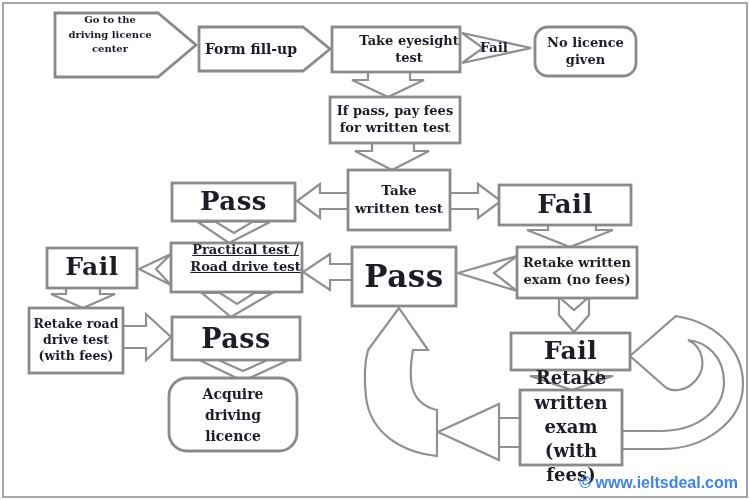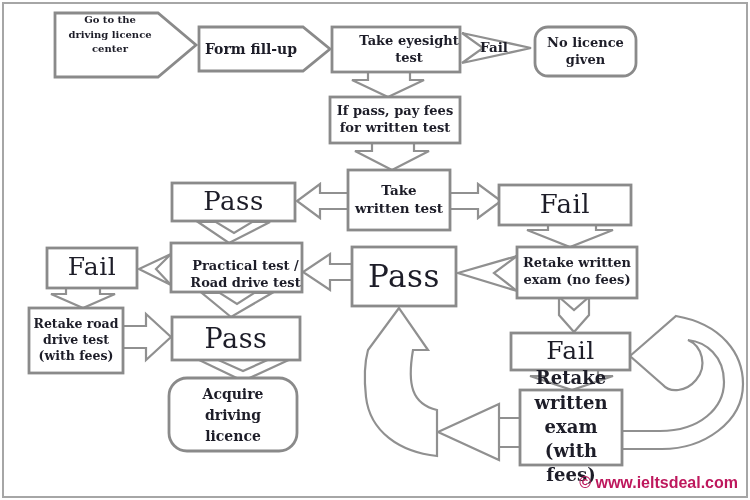--- a/index.html
+++ b/index.html
@@ -2,25 +2,25 @@
 <html><head>
 <meta charset="utf-8">
 <style>
   html,body{margin:0;padding:0;background:#fff;}
   #page{position:relative;width:750px;height:500px;background:#ffffff;overflow:hidden;
         font-family:"DejaVu Serif","Liberation Serif",serif;}
   #frame{position:absolute;inset:2px;border:2px solid #a6a6a6;pointer-events:none;z-index:4;}
   svg.layer{position:absolute;left:0;top:0;z-index:1;}
   .lbl{position:absolute;z-index:3;display:flex;align-items:center;justify-content:center;
        text-align:center;white-space:pre-line;font-weight:700;color:#1d1d28;line-height:1.3;}
-  .pf{font-weight:400;letter-spacing:.5px;}
+  .pf{font-weight:700;letter-spacing:.5px;}
   #credit{position:absolute;z-index:3;left:552px;top:471px;width:190px;height:24px;
           display:flex;align-items:center;justify-content:flex-end;padding-right:4px;
           font-family:"Liberation Sans","DejaVu Sans",sans-serif;font-weight:700;
-          font-size:16px;color:#be185d;box-sizing:border-box;}
+          font-size:16px;color:#3b82f6;box-sizing:border-box;}
   .shape{fill:#ffffff;stroke:#8a8a8a;stroke-width:2.8;}
   .arrow{fill:#ffffff;stroke:#909090;stroke-width:2.2;stroke-linejoin:miter;}
   .aline{fill:none;stroke:#909090;stroke-width:2.2;}
 </style>
 </head>
 <body>
 
 <div id="page">
   <div id="frame"></div>
 
@@ -78,21 +78,21 @@
 test</div>
   <div class="lbl" style="left:468px;top:37px;width:52px;height:21px;font-size:13.5px;">Fail</div>
   <div class="lbl" style="left:332px;top:101px;width:126px;height:38px;font-size:13px;">If pass, pay fees
 for written test</div>
   <div class="lbl" style="left:537px;top:32px;width:97px;height:39px;font-size:13px;">No licence
 given</div>
   <div class="lbl" style="left:350px;top:181px;width:98px;height:38px;font-size:13.5px;">Take
 written test</div>
   <div class="lbl pf" style="left:174px;top:184px;width:119px;height:35px;font-size:26px;">Pass</div>
   <div class="lbl pf" style="left:501px;top:186px;width:128px;height:37px;font-size:26px;">Fail</div>
-  <div class="lbl" style="left:173px;top:256px;width:145px;height:38px;font-size:13px;">Practical test /
+  <div class="lbl" style="left:173px;top:240px;width:145px;height:38px;font-size:13px;text-decoration:underline;">Practical test /
 Road drive test</div>
   <div class="lbl pf" style="left:49px;top:249px;width:86px;height:37px;font-size:25px;">Fail</div>
   <div class="lbl" style="left:31px;top:313px;width:90px;height:54px;font-size:12.5px;">Retake road
 drive test
 (with fees)</div>
   <div class="lbl pf" style="left:174px;top:321px;width:124px;height:35px;font-size:27px;">Pass</div>
   <div class="lbl" style="left:180px;top:384px;width:106px;height:62px;font-size:14px;line-height:1.5;">Acquire
 driving
 licence</div>
   <div class="lbl pf" style="left:354px;top:251px;width:100px;height:51px;font-size:31px;">Pass</div>

